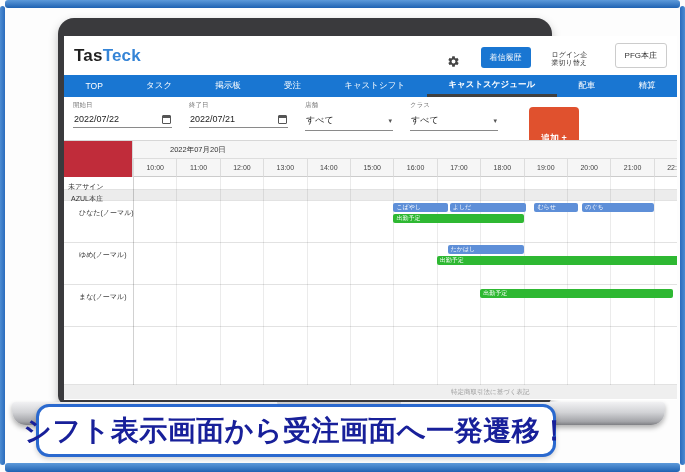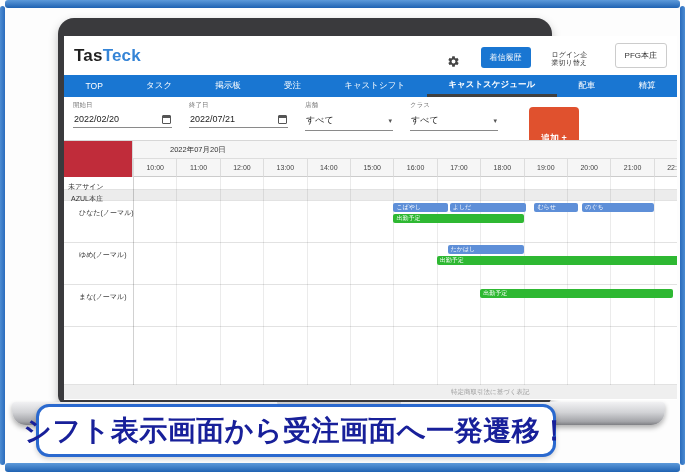--- a/index.html
+++ b/index.html
@@ -102,21 +102,21 @@
         <div class="nav-item">キャストシフト</div>
         <div class="nav-item active">キャストスケジュール</div>
         <div class="nav-item">配車</div>
         <div class="nav-item">精算</div>
       </nav>
 
     <div class="filters">
       <div class="field date">
         <span class="flabel">開始日</span>
         <span class="fval">
-            <span>2022/02/20</span>
+            <span>2022/07/22</span>
             <span class="cal-icon"></span>
           </span>
       </div>
       <div class="field date">
         <span class="flabel">終了日</span>
         <span class="fval">
             <span>2022/07/21</span>
             <span class="cal-icon"></span>
           </span>
       </div>

